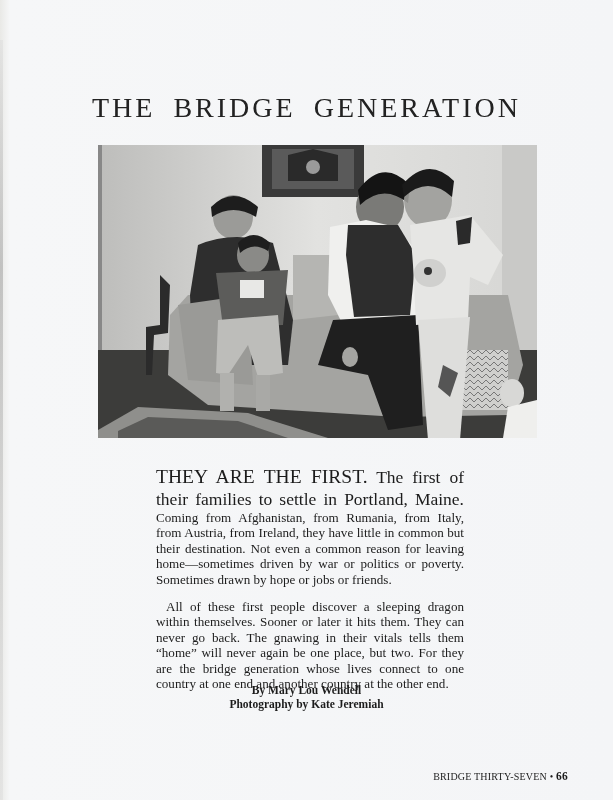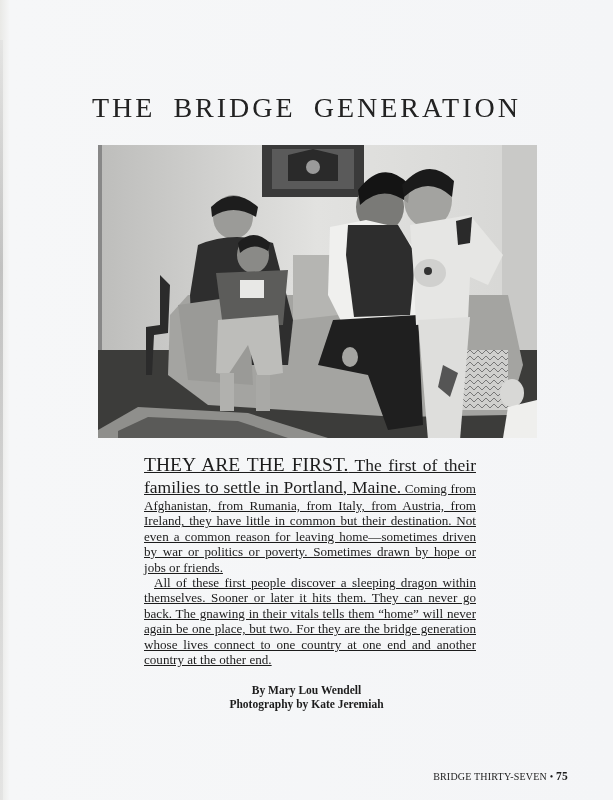--- a/index.html
+++ b/index.html
@@ -19,21 +19,21 @@
     }
     .photo {
       position: absolute; left: 98px; top: 145px; width: 439px; height: 293px;
       background: #d8d8d6; overflow: hidden;
     }
     .photo svg { display: block; width: 100%; height: 100%; }
     .body-text {
       position: absolute; left: 144px; top: 454px; width: 332px;
       font-size: 13.1px; line-height: 15.4px; text-align: justify;
     }
-    .body-text p { margin: 0; text-decoration: underline; }
+    .body-text p { margin: 12px; }
     .body-text p.indent { text-indent: 10px; }
     .lede-caps { font-size: 19.5px; line-height: 22px; }
     .lede-big { font-size: 17.5px; line-height: 22px; }
     .byline {
       position: absolute; top: 683px; left: 0; width: 613px; text-align: center;
       font-size: 11.5px; font-weight: bold; line-height: 14px;
     }
     .folio {
       position: absolute; top: 770px; right: 45px;
       font-size: 10px; letter-spacing: 0.2px;
@@ -120,15 +120,15 @@
     <p><span class="lede-caps">THEY ARE THE FIRST.</span><span class="lede-big"> The first of their families to settle in Portland, Maine.</span><span> Coming from Afghanistan, from Rumania, from Italy, from Austria, from Ireland, they have little in common but their destination. Not even a common reason for leaving home—sometimes driven by war or politics or poverty. Sometimes drawn by hope or jobs or friends.</span></p>
     <p class="indent">All of these first people discover a sleeping dragon within themselves. Sooner or later it hits them. They can never go back. The gnawing in their vitals tells them “home” will never again be one place, but two. For they are the bridge generation whose lives connect to one country at one end and another country at the other end.</p>
   </div>
 
   <div class="byline">
     <div>By Mary Lou Wendell</div>
     <div>Photography by Kate Jeremiah</div>
   </div>
 
   <div class="folio">
-    <span>BRIDGE THIRTY-SEVEN</span><span> • </span><span class="num">75</span>
+    <span>BRIDGE THIRTY-SEVEN</span><span> • </span><span class="num">66</span>
   </div>
 </div>
 
 </body></html>

